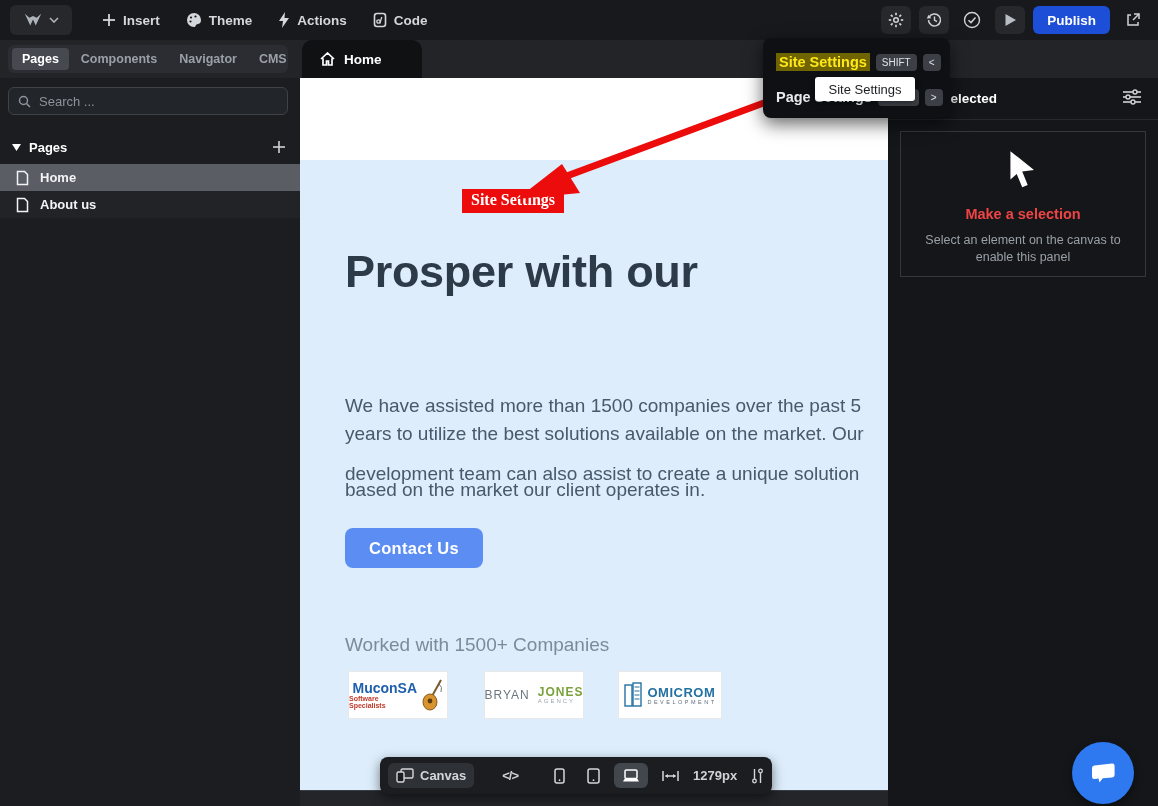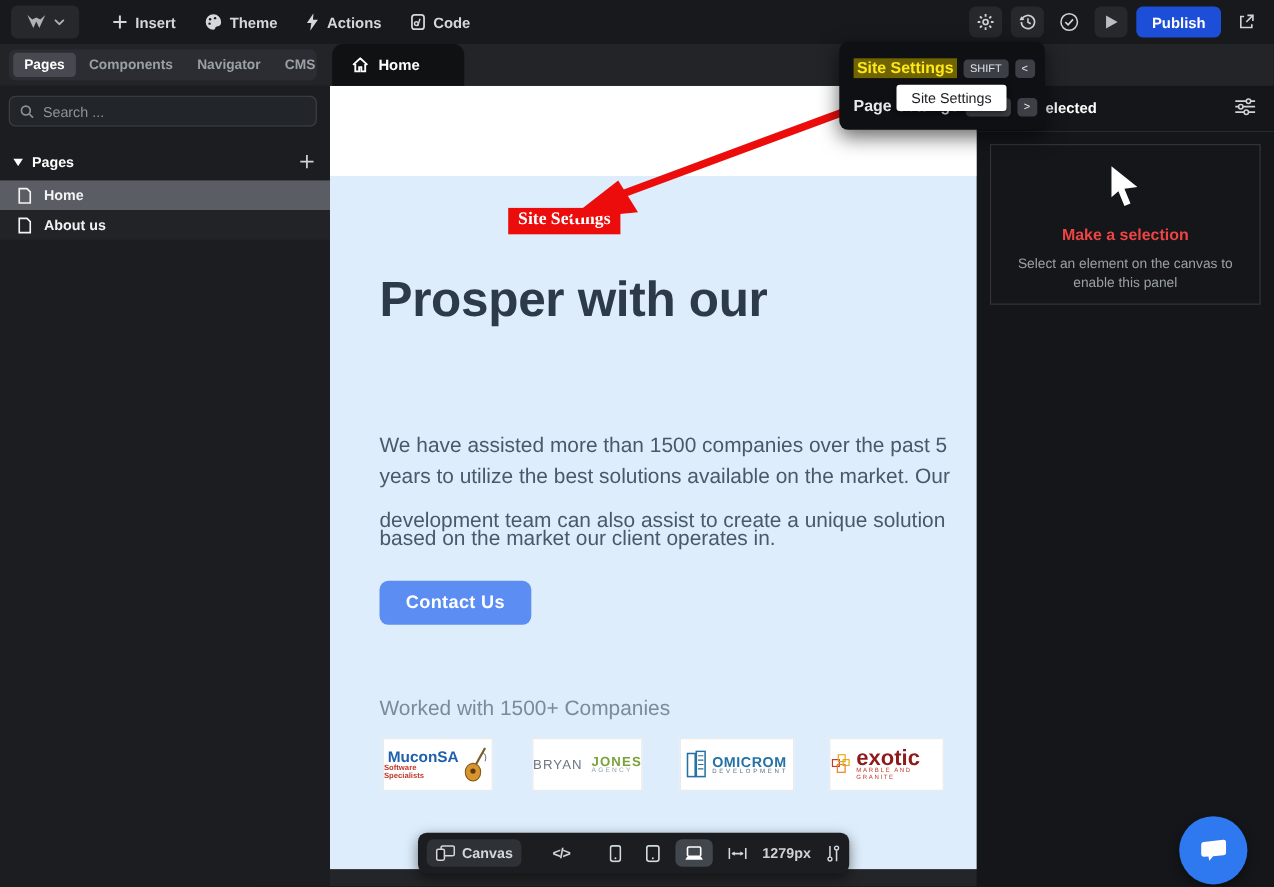--- a/index.html
+++ b/index.html
@@ -147,32 +147,20 @@
         <line x1="11.5" y1="9" x2="16.5" y2="9" stroke="#2471a3" stroke-width="1"></line>
         <line x1="11.5" y1="13" x2="16.5" y2="13" stroke="#2471a3" stroke-width="1"></line>
         <line x1="11.5" y1="17" x2="16.5" y2="17" stroke="#2471a3" stroke-width="1"></line>
       </svg>
       <div style="display:flex; flex-direction:column; align-items:flex-start;">
         <span class="omicrom-name">OMICROM</span>
         <span class="omicrom-sub">DEVELOPMENT</span>
       </div>
     </div>
 
-    <div class="logo-card" style="left:454px; width:104px;">
-      <svg width="22" height="30" viewBox="0 0 22 30">
-        <rect x="2" y="10" width="7" height="7" fill="none" stroke="#c0392b" stroke-width="1.2"></rect>
-        <rect x="8" y="5" width="7" height="7" fill="none" stroke="#e6a817" stroke-width="1.2"></rect>
-        <rect x="7" y="15" width="8" height="8" fill="none" stroke="#e67e22" stroke-width="1.2"></rect>
-        <rect x="13" y="10" width="6" height="6" fill="none" stroke="#e6a817" stroke-width="1.2"></rect>
-      </svg>
-      <div style="display:flex; flex-direction:column; align-items:flex-start;">
-        <span class="exotic-name">exotic</span>
-        <span class="exotic-sub">MARBLE AND GRANITE</span>
-      </div>
-    </div>
 
     <div class="anno-label">Site Settings</div>
   </div>
 
   <div class="strip-bottom abs"></div>
 
   <div class="sidebar abs">
     <div class="searchbox">
       <svg width="13" height="13" viewBox="0 0 13 13">
         <circle cx="5.5" cy="5.5" r="4" fill="none" stroke="#8d939a" stroke-width="1.5"></circle>

